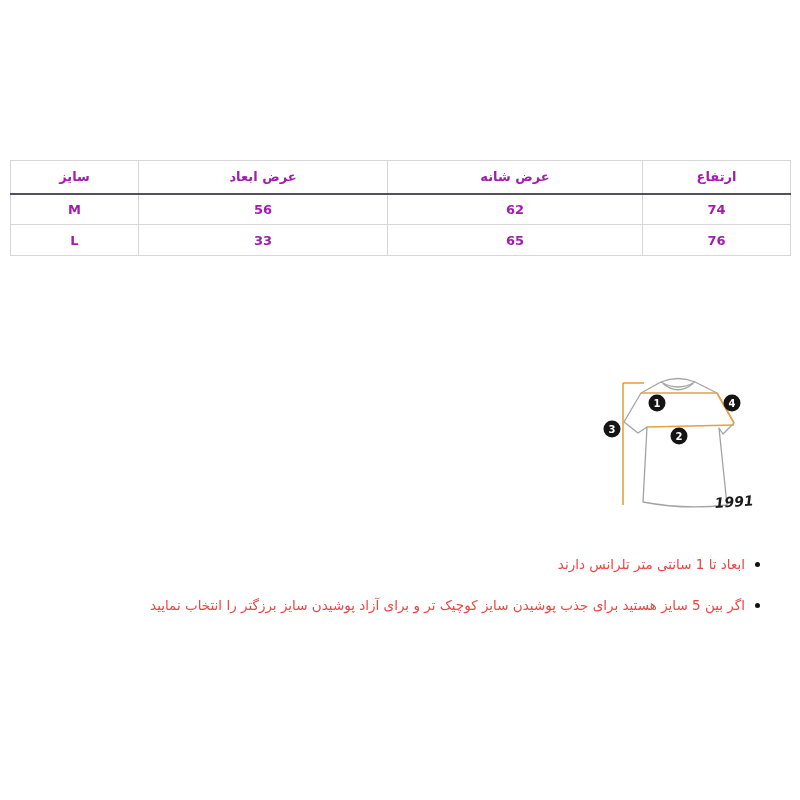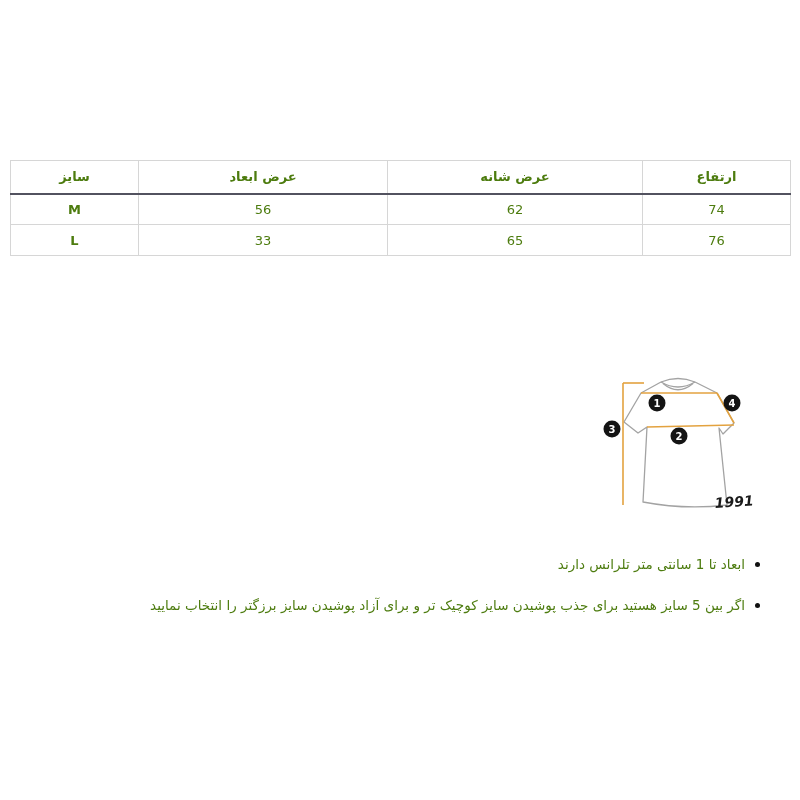--- a/index.html
+++ b/index.html
@@ -10,46 +10,46 @@
   }
 
   
   table.size-table {
     position:absolute; left:10px; top:160px; width:780px;
     border-collapse:collapse; table-layout:fixed;
   }
   .size-table th, .size-table td {
     border:1px solid #d6d6d6;
     text-align:center; vertical-align:middle;
-    color:#4d7c0f;
+    color:#a21caf;
     font-size:13px;
   }
   .size-table th {
     height:33px;
     font-weight:bold;
     border-bottom:2px solid #52525f;
   }
-  .size-table td { height:31px; font-weight:normal; }
+  .size-table td { height:31px; font-weight:bold; }
   .size-table td.size-cell { font-weight:bold; }
 
   
   .diagram {
     position:absolute; left:596px; top:372px;
     width:188px; height:148px;
   }
 
   
   .notes {
     position:absolute; top:556px; right:40px;
     list-style:none; direction:rtl; text-align:right;
   }
   .notes li {
     display:flex; direction:rtl; align-items:center;
     margin-bottom:24px; white-space:nowrap;
-    color:#4d7c0f; font-size:13.5px; line-height:17px;
+    color:#ef4444; font-size:13.5px; line-height:17px;
   }
   .notes .dot {
     flex:0 0 auto;
     width:5px; height:5px; border-radius:50%;
     background:#111111; margin-left:10px;
   }
 </style>
 </head>
 <body>
 

